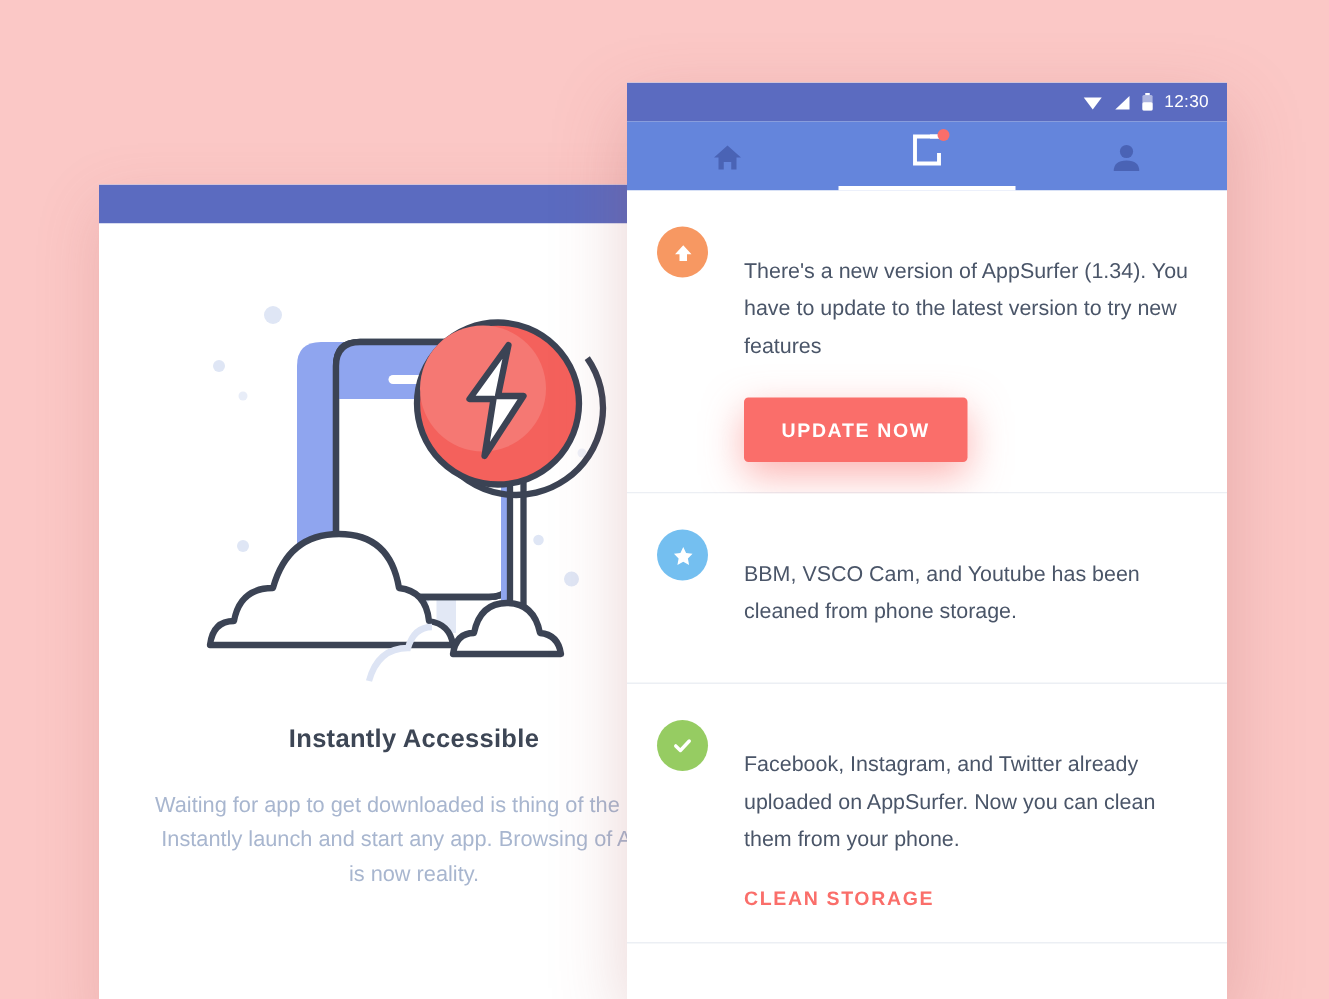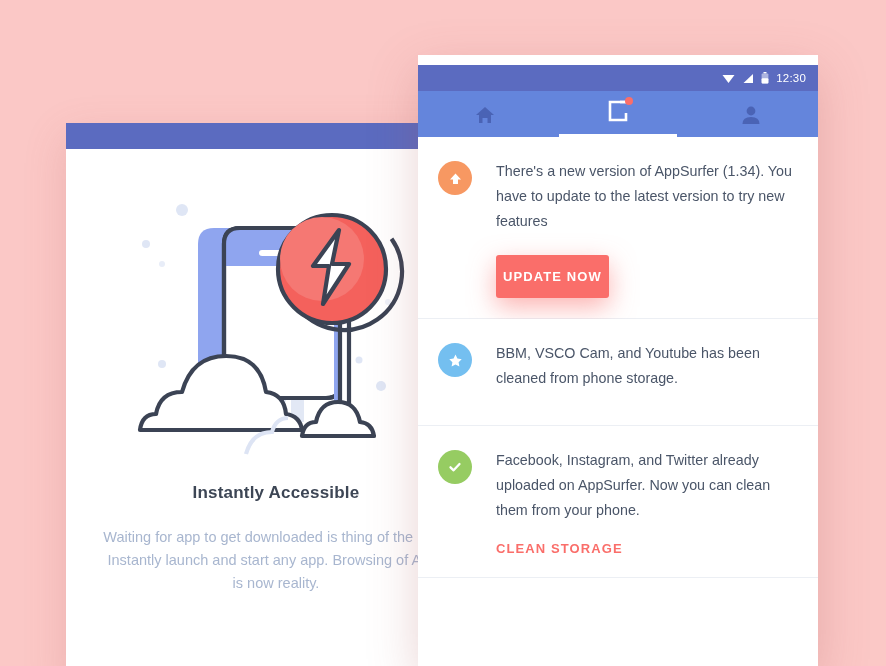--- a/index.html
+++ b/index.html
@@ -45,21 +45,21 @@
   .right-card{
     position:absolute; left:418px; top:55px;
     width:400px; height:611px;
     background:#fff;
     box-shadow:0 16px 46px rgba(170,80,80,0.26);
     overflow:hidden;
   }
   .r-statusbar{
     height:26px; background:#5b6bc0;
     display:flex; align-items:center; justify-content:flex-end;
-    padding-right:12px; gap:7px;margin-top:10px;
+    padding-right:12px; gap:7px;
   }
   .r-time{ color:#fff; font-size:11.5px; letter-spacing:.2px; }
 
   .r-appbar{ background:#6485dc; }
   .r-appbar-top{
     height:58px; display:flex; align-items:center;
     justify-content:space-between; padding:0 24px 0 34px;
   }
   .r-appbar-title{
     color:#fff; font-size:14.5px; letter-spacing:2.1px; font-weight:500;
@@ -81,27 +81,27 @@
   
   .notif{
     display:flex; padding:22px 24px 20px 20px;
     border-bottom:1px solid #eceff4; position:relative; background:#fff;
   }
   .n-icon{
     width:34px; height:34px; border-radius:50%; flex:0 0 34px;
     display:flex; align-items:center; justify-content:center;
     margin-top:2px;
   }
-  .n-body{ margin-left:24px; flex:1; }
+  .n-body{ margin-left:24px; flex:1;margin-top:20px; }
   .n-text{ font-size:14.3px; line-height:25px; color:#4a5568; }
   .btn-update{
     margin-top:21px; display:inline-block;
     background:#fa6e6a; color:#fff;
     font-size:13px; font-weight:bold; letter-spacing:1.1px;
-    padding:14px 7px; border:none; border-radius:3px;
+    padding:14px 25px; border:none; border-radius:3px;
     box-shadow:0 9px 26px rgba(250,110,106,0.52); cursor:pointer;
   }
   .link-clean{
     display:inline-block; margin-top:18px;
     color:#fa6e6a; font-size:13px; font-weight:bold; letter-spacing:1.1px;
     cursor:pointer;
   }
 </style>
 </head>
 <body>

